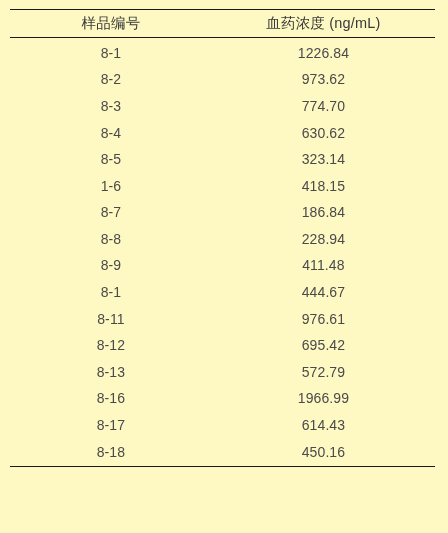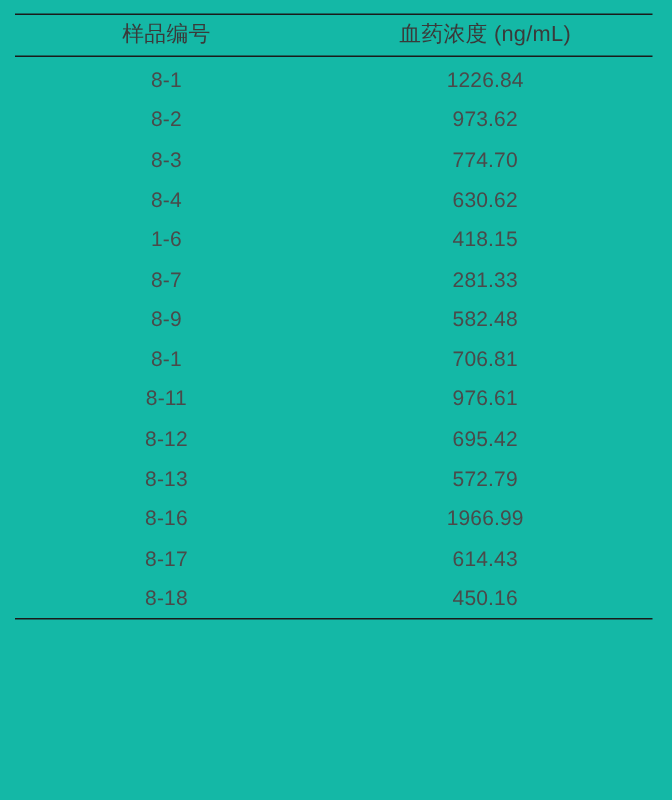--- a/index.html
+++ b/index.html
@@ -12,21 +12,21 @@
     height: 533px;
     background: #ffffff;
     font-family: "Liberation Sans", "DejaVu Sans", sans-serif;
     overflow: hidden;
   }
 
   #table-figure {
     position: relative;
     width: 448px;
     height: 533px;
-    background: #14b8a6;
+    background: #fef9c3;
     box-sizing: border-box;
   }
 
   table.data-table {
     position: absolute;
     left: 10px;
     top: 9px;
     width: 425px;
     border-collapse: collapse;
     table-layout: fixed;
@@ -95,34 +95,42 @@
         </tr>
         <tr class="data-row">
           <td>8-3</td>
           <td>774.70</td>
         </tr>
         <tr class="data-row">
           <td>8-4</td>
           <td>630.62</td>
         </tr>
         <tr class="data-row">
+          <td>8-5</td>
+          <td>323.14</td>
+        </tr>
+        <tr class="data-row">
           <td>1-6</td>
           <td>418.15</td>
         </tr>
         <tr class="data-row">
           <td>8-7</td>
-          <td>281.33</td>
+          <td>186.84</td>
+        </tr>
+        <tr class="data-row">
+          <td>8-8</td>
+          <td>228.94</td>
         </tr>
         <tr class="data-row">
           <td>8-9</td>
-          <td>582.48</td>
+          <td>411.48</td>
         </tr>
         <tr class="data-row">
           <td>8-1</td>
-          <td>706.81</td>
+          <td>444.67</td>
         </tr>
         <tr class="data-row">
           <td>8-11</td>
           <td>976.61</td>
         </tr>
         <tr class="data-row">
           <td>8-12</td>
           <td>695.42</td>
         </tr>
         <tr class="data-row">

